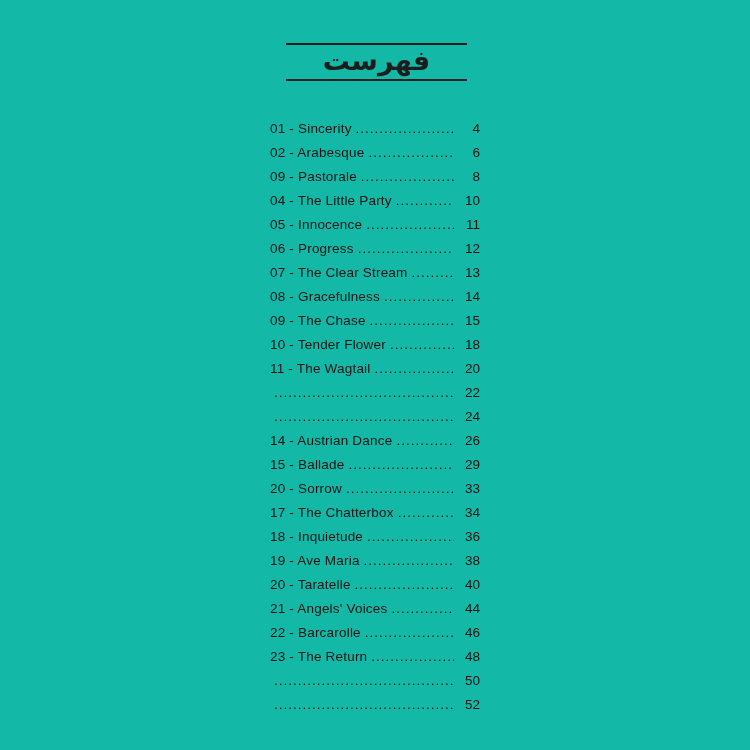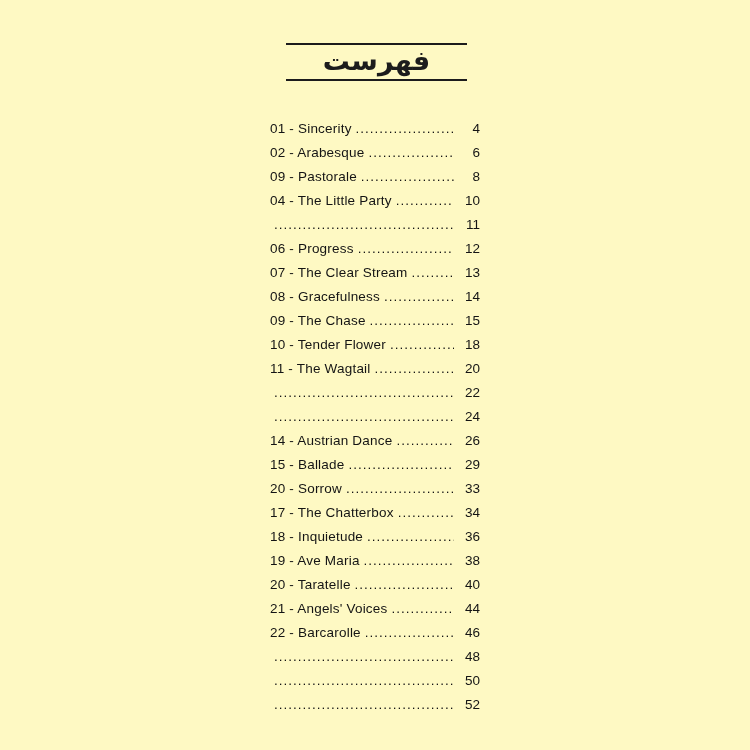--- a/index.html
+++ b/index.html
@@ -4,21 +4,21 @@
 <style>
   html, body {
     margin: 0;
     padding: 0;
     background: #ffffff;
   }
   .sheet {
     position: relative;
     width: 750px;
     height: 750px;
-    background: #fef9c3;
+    background: #14b8a6;
     overflow: hidden;
     font-family: "Liberation Sans", sans-serif;
     color: #151515;
   }
   .title-block {
     position: absolute;
     top: 43px;
     left: 286px;
     width: 181px;
   }
@@ -94,20 +94,21 @@
         <span class="entry-label">09 - Pastorale</span>
         <span class="leader">................................................................................</span>
         <span class="page-num">8</span>
       </div>
       <div class="toc-row">
         <span class="entry-label">04 - The Little Party</span>
         <span class="leader">................................................................................</span>
         <span class="page-num">10</span>
       </div>
       <div class="toc-row">
+        <span class="entry-label">05 - Innocence</span>
         <span class="leader">................................................................................</span>
         <span class="page-num">11</span>
       </div>
       <div class="toc-row">
         <span class="entry-label">06 - Progress</span>
         <span class="leader">................................................................................</span>
         <span class="page-num">12</span>
       </div>
       <div class="toc-row">
         <span class="entry-label">07 - The Clear Stream</span>
@@ -181,20 +182,21 @@
         <span class="entry-label">21 - Angels' Voices</span>
         <span class="leader">................................................................................</span>
         <span class="page-num">44</span>
       </div>
       <div class="toc-row">
         <span class="entry-label">22 - Barcarolle</span>
         <span class="leader">................................................................................</span>
         <span class="page-num">46</span>
       </div>
       <div class="toc-row">
+        <span class="entry-label">23 - The Return</span>
         <span class="leader">................................................................................</span>
         <span class="page-num">48</span>
       </div>
       <div class="toc-row">
         <span class="leader">................................................................................</span>
         <span class="page-num">50</span>
       </div>
       <div class="toc-row">
         <span class="leader">................................................................................</span>
         <span class="page-num">52</span>

